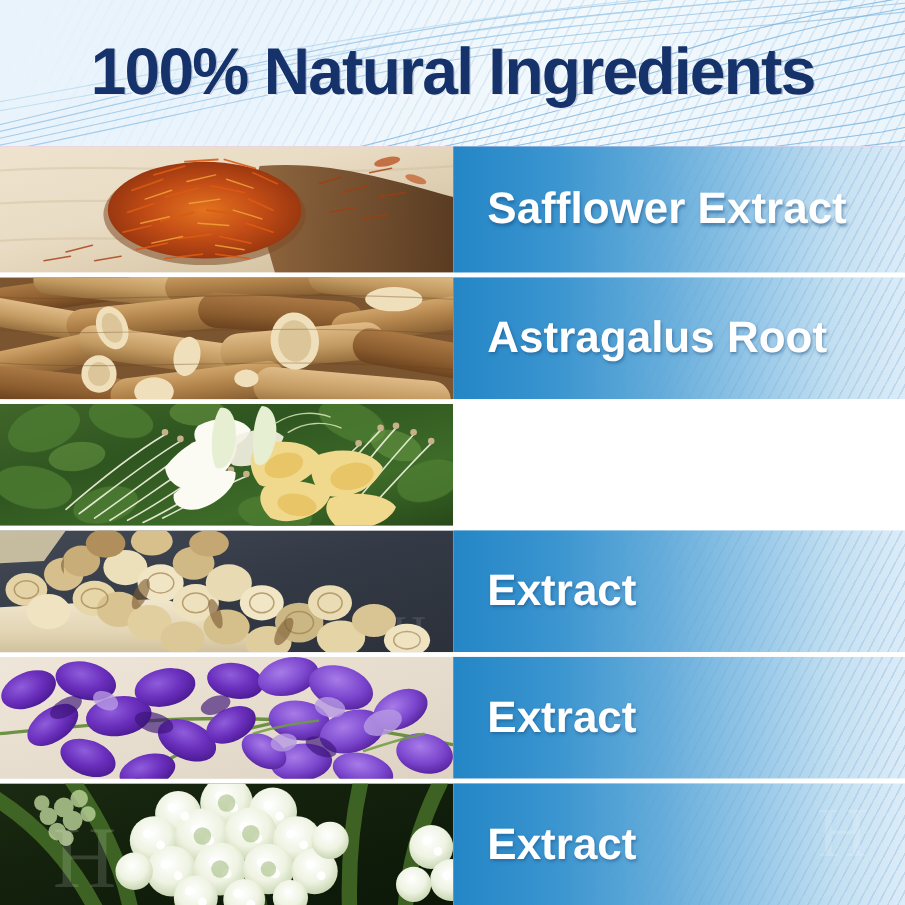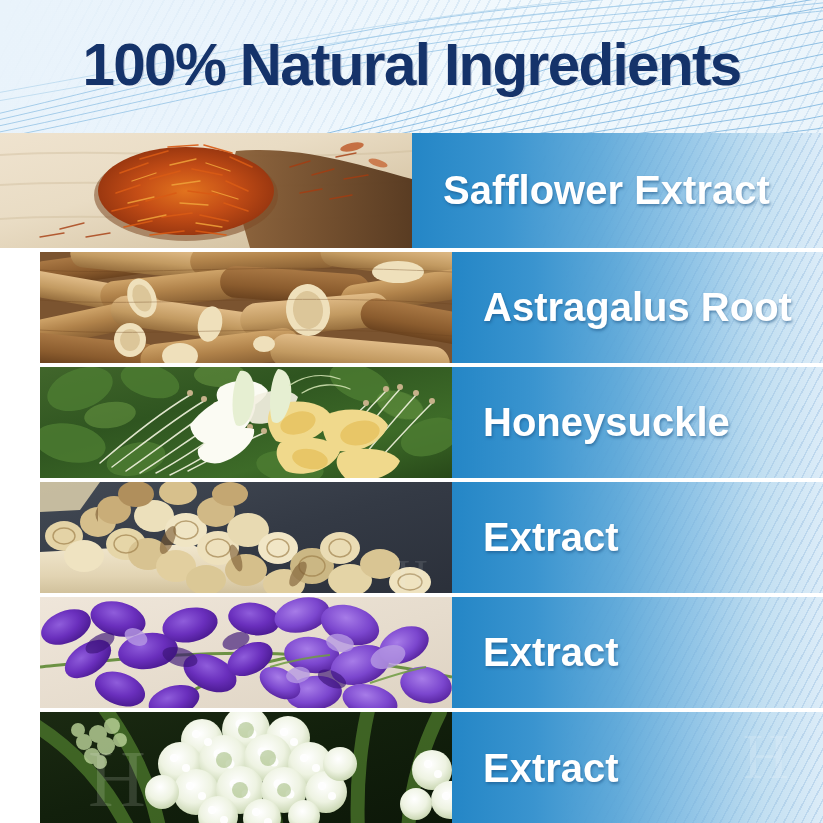--- a/index.html
+++ b/index.html
@@ -46,21 +46,21 @@
 
   
   .rows { position:relative; width:823px; height:690px; background:#fff; }
   .row {
     position:relative;
     display:flex;
     width:823px;
     height:115px;
     overflow:hidden;
   }
-  .row + .row { border-top:4px solid #ffffff;padding-left:40px; }
+  .row + .row { border-top:4px solid #ffffff; }
   .row:last-child { height:116px; }
 
   
   .photo {
     position:relative;
     width:412px;
     height:100%;
     overflow:hidden;
     flex:0 0 412px;
   }
@@ -374,24 +374,20 @@
           </g>
           <g fill="#e6efd2">
             <path d="M200,4 C210,2 216,14 214,34 C212,52 204,62 196,58 C190,46 192,16 200,4 Z"></path>
             <path d="M238,2 C248,2 254,16 250,36 C246,52 238,60 232,54 C228,40 230,12 238,2 Z"></path>
           </g>
           <g stroke="#cfe0b0" stroke-width="1.3" fill="none" stroke-linecap="round" opacity=".9">
             <path d="M250,18 C266,8 284,6 300,12"></path>
               <path d="M262,26 C278,16 296,16 310,22"></path>
           </g>
         </svg>
-      </div>
-      <div class="label-cell">
-        <div class="hatch"></div>
-        <span class="label-text">Honeysuckle</span>
       </div>
     </div>
 
     <div class="row">
       <div class="photo">
         <svg class="layer" viewBox="0 0 412 115" preserveAspectRatio="none">
           <defs>
             <linearGradient id="slateG" x1="0" y1="0" x2="1" y2="1">
               <stop offset="0%" stop-color="#434a55"></stop>
                 <stop offset="50%" stop-color="#343a45"></stop>

